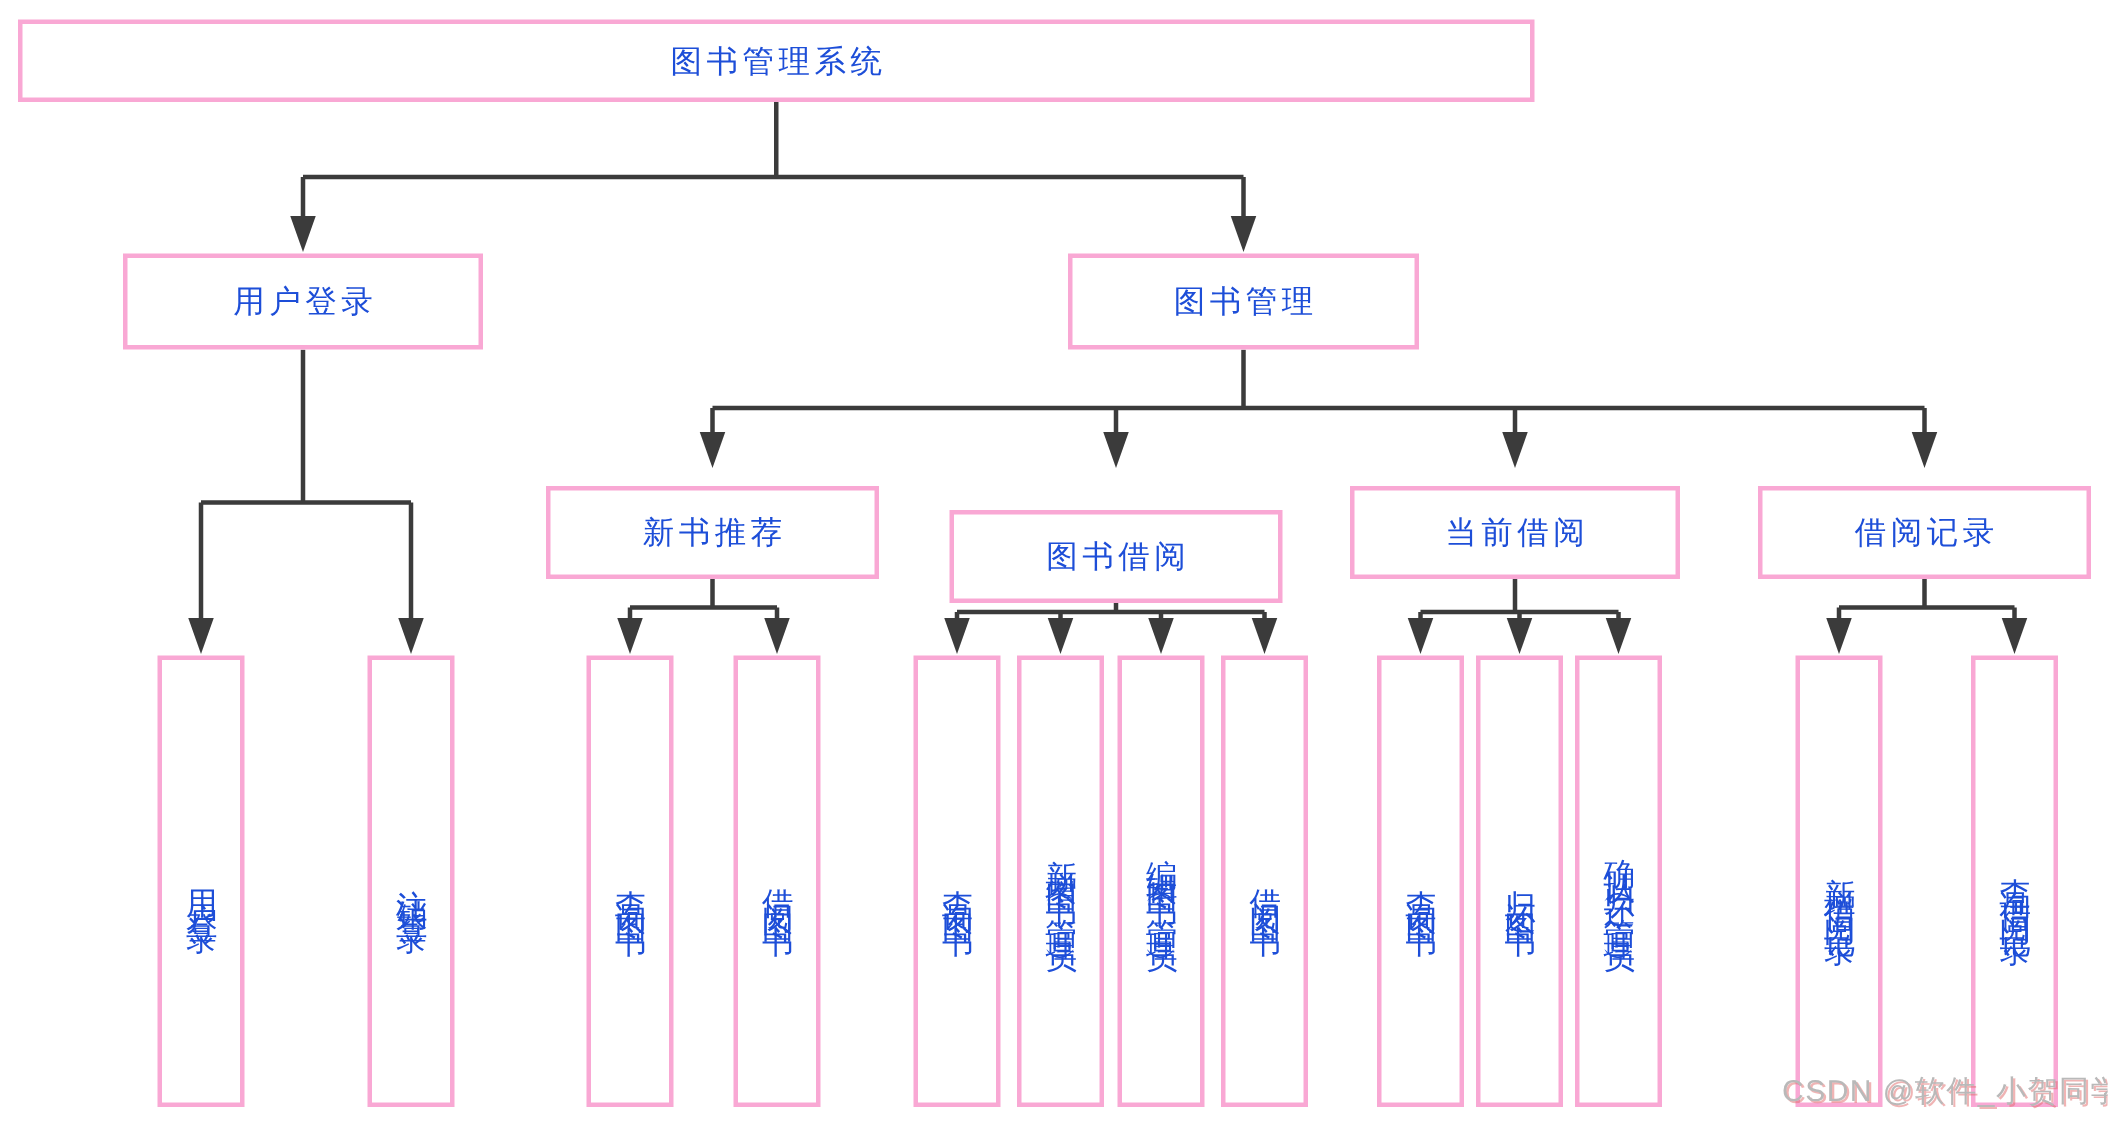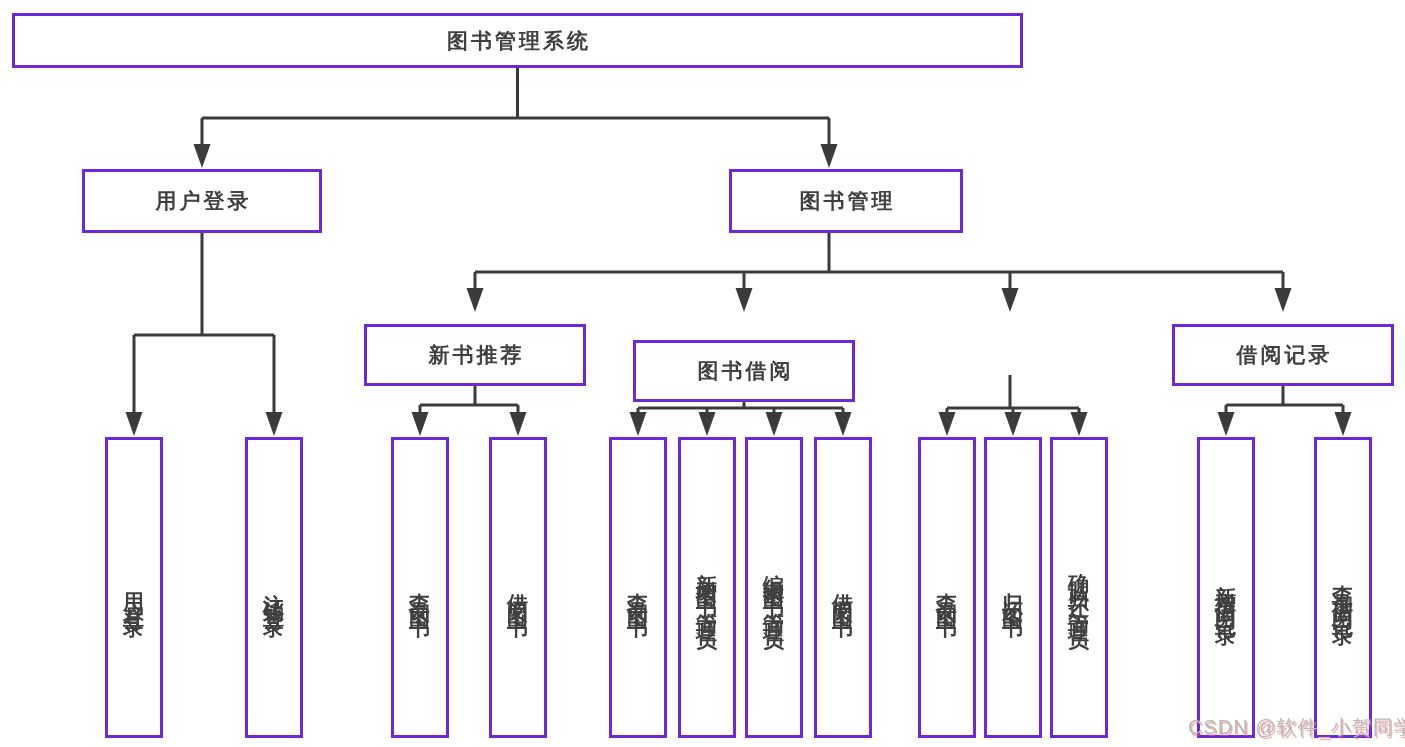--- a/index.html
+++ b/index.html
@@ -5,29 +5,28 @@
   html,body{margin:0;padding:0;background:#ffffff;}
   body{
     width:1405px;height:747px;position:relative;overflow:hidden;
     font-family:"Liberation Sans","DejaVu Sans",sans-serif;
     -webkit-font-smoothing:antialiased;
   }
   #stage{position:absolute;inset:0;}
   svg.connectors{position:absolute;left:0;top:0;z-index:1;}
   .node{
     position:absolute;box-sizing:border-box;background:#ffffff;
-    border:3px solid #6d28d9;color:#404040;
+    border:3px solid #f9a8d4;color:#1d4ed8;
     display:flex;align-items:center;justify-content:center;
     z-index:2;
-    font-weight:bold;
   }
   .hlabel{font-size:21px;letter-spacing:3px;text-indent:3px;white-space:nowrap;}
   .root{left:12px;top:13px;width:1011px;height:55px;}
   .lv2a{left:82px;top:169px;width:240px;height:64px;}
-  .lv2b{left:712px;top:169px;width:234px;height:64px;margin-left:17px;}
+  .lv2b{left:712px;top:169px;width:234px;height:64px;}
   .lv3{top:324px;height:62px;}
   .lv3a{left:364px;width:222px;}
   .lv3b{left:633px;width:222px;margin-top:16px;}
   .lv3c{left:900px;width:220px;}
   .lv3d{left:1172px;width:222px;}
   .leaf{top:437px;width:58px;height:301px;}
   .vlabel{
     writing-mode:vertical-rl;text-orientation:mixed;
     font-size:21px;letter-spacing:8px;line-height:1;
     padding-top:8px;
@@ -77,20 +76,21 @@
       </g>
   </svg>
 
   <div class="node root hlabel">图书管理系统</div>
 
   <div class="node lv2a hlabel">用户登录</div>
   <div class="node lv2b hlabel">图书管理</div>
 
   <div class="node lv3 lv3a hlabel">新书推荐</div>
   <div class="node lv3 lv3b hlabel">图书借阅</div>
+  <div class="node lv3 lv3c hlabel">当前借阅</div>
   <div class="node lv3 lv3d hlabel">借阅记录</div>
 
   <div class="node leaf" style="left:105px">
     <span class="vlabel">用户登录</span>
   </div>
   <div class="node leaf" style="left:245px">
     <span class="vlabel">注销登录</span>
   </div>
 
   <div class="node leaf" style="left:391px">

